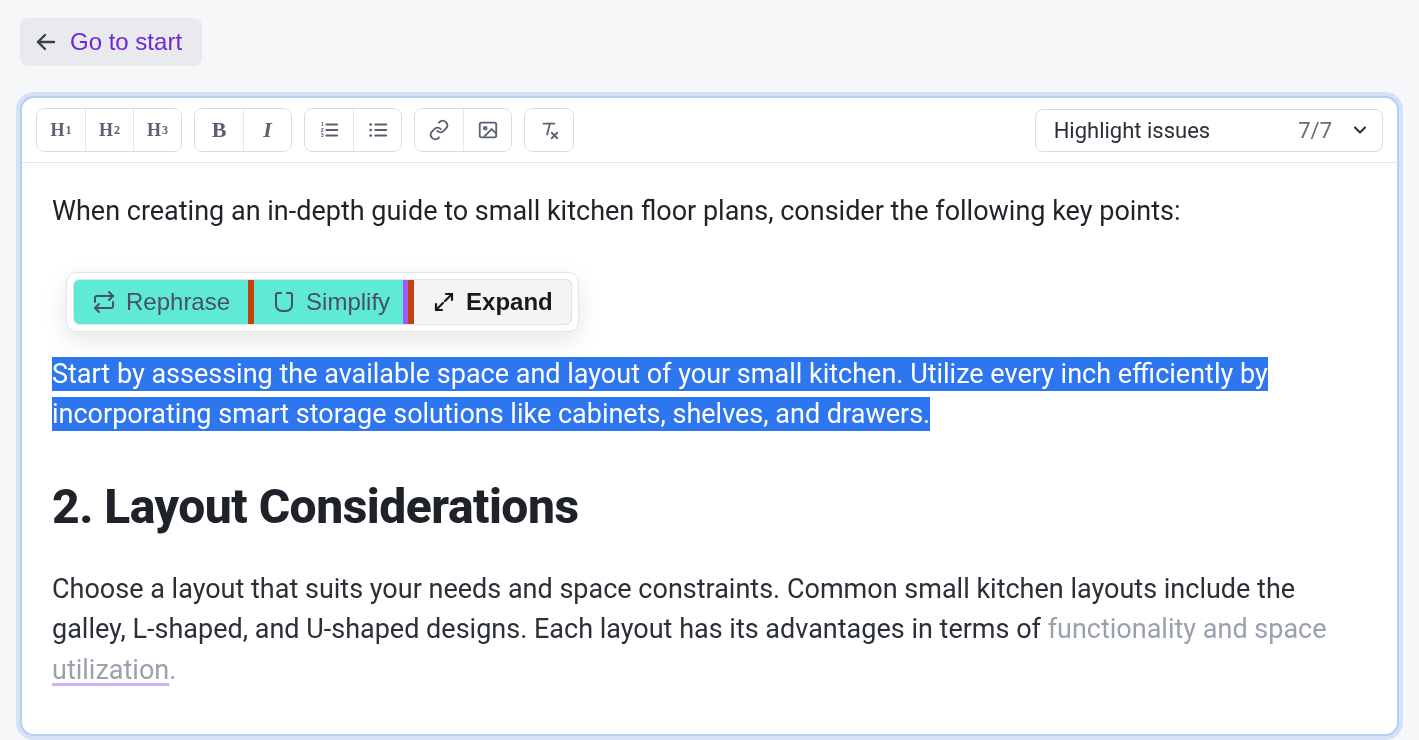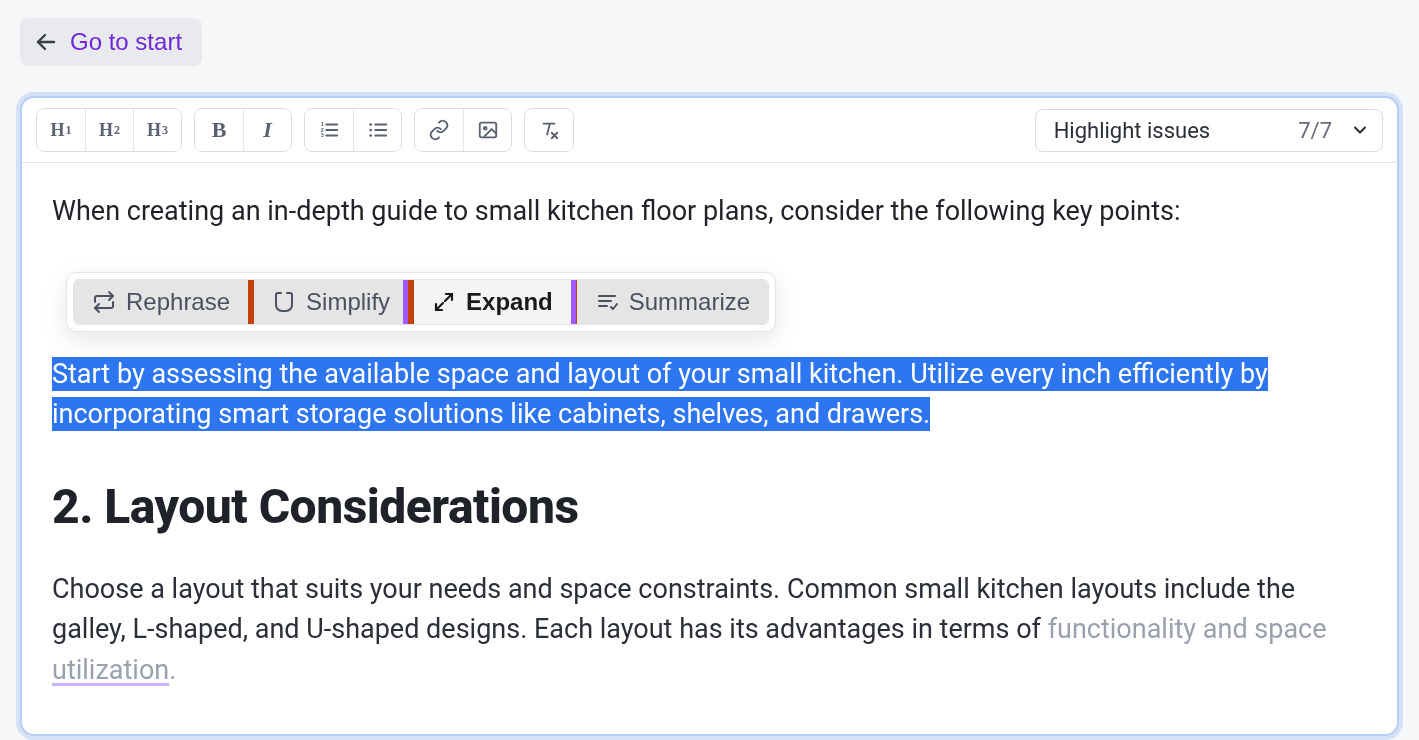--- a/index.html
+++ b/index.html
@@ -110,21 +110,21 @@
     border-radius: 6px;
     overflow: hidden;
   }
   .ftb-btn {
     display: flex;
     align-items: center;
     gap: 10px;
     padding: 8px 18px;
     font-size: 24px;
     color: #4a5160;
-    background: #e5e5e5;
+    background: #5eead4;
     border: none;
     cursor: pointer;
   }
   .ftb-btn + .ftb-btn { border-left: 6px solid #c2410c; }
   .ftb-btn svg { width: 24px; height: 24px; }
   .ftb-btn.highlighted {
     position: relative;
     background: #f3f4f6;
     color: #1a1a1a;
     font-weight: 600;
@@ -275,29 +275,20 @@
         </button>
         <button class="ftb-btn highlighted">
           <svg viewBox="0 0 24 24" fill="none" stroke="#1a1a1a" stroke-width="2.2" stroke-linecap="round" stroke-linejoin="round">
               <polyline points="14 4 20 4 20 10"></polyline>
               <line x1="20" y1="4" x2="13" y2="11"></line>
               <polyline points="10 20 4 20 4 14"></polyline>
               <line x1="4" y1="20" x2="11" y2="13"></line>
             </svg>
           <span>Expand</span>
         </button>
-        <button class="ftb-btn">
-          <svg viewBox="0 0 24 24" fill="none" stroke="#4a5160" stroke-width="2" stroke-linecap="round" stroke-linejoin="round">
-              <line x1="4" y1="6" x2="20" y2="6"></line>
-              <line x1="4" y1="11" x2="16" y2="11"></line>
-              <line x1="4" y1="16" x2="12" y2="16"></line>
-              <polyline points="16 17 18 19 22 14"></polyline>
-            </svg>
-          <span>Summarize</span>
-        </button>
       </div>
     </div>
 
     <p class="sel-para"><span class="hl">Start by assessing the available space and layout of your small kitchen. Utilize every inch efficiently by incorporating smart storage solutions like cabinets, shelves, and drawers.</span></p>
 
     <h2 class="section">2. Layout Considerations</h2>
 
     <p class="body-para">
       <span>Choose a layout that suits your needs and space constraints. Common small kitchen layouts include the galley, L-shaped, and U-shaped designs. Each layout has its advantages in terms of </span><span class="faded"><span>functionality and space </span><span class="underline-issue">utilization</span><span>.</span></span>
     </p>

